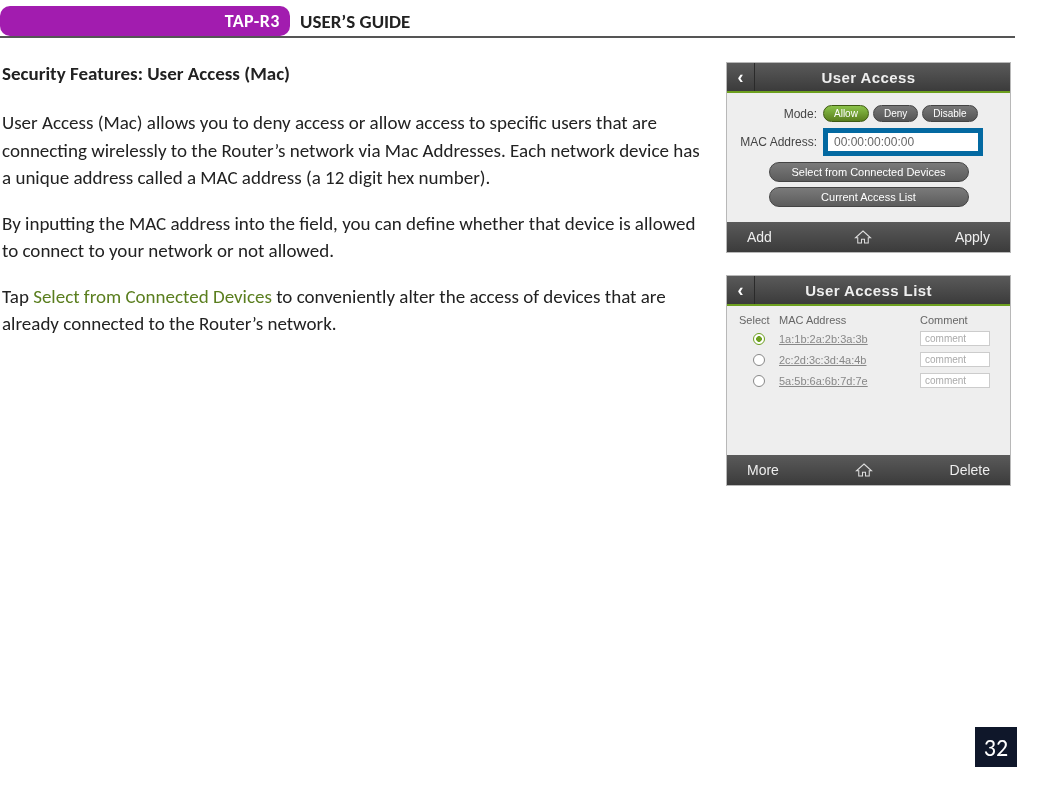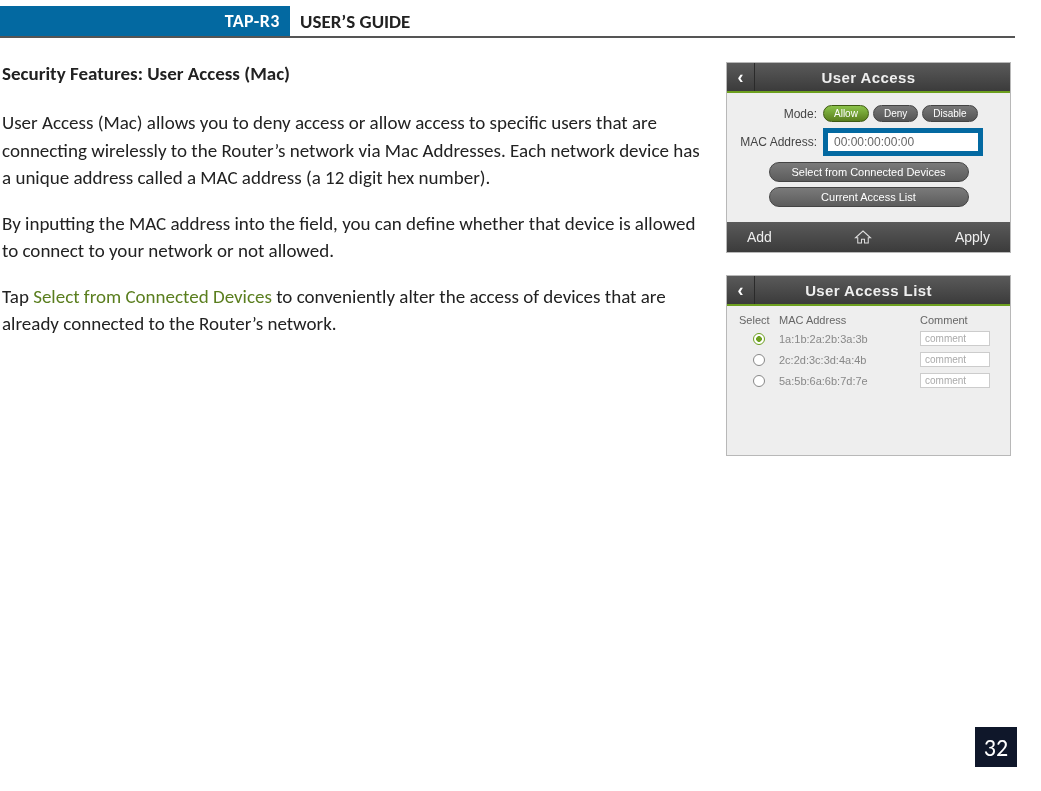--- a/index.html
+++ b/index.html
@@ -7,30 +7,31 @@
     margin: 0;
     font-family: Calibri, "Segoe UI", Arial, sans-serif;
     background: #fff;
     width: 1041px;
     height: 791px;
     position: relative;
     color: #222;
   }
   .header-row { display: flex; align-items: stretch; height: 30px; margin-top: 6px; }
   .header-green {
-    background: #0369a1;
+    background: #a21caf;
     color: #fff;
     font-weight: 700;
     font-size: 18px;
     display: flex;
     align-items: center;
     justify-content: flex-end;
     padding: 0 10px 0 10px;
     width: 290px;
     letter-spacing: 0.5px;
+    border-radius: 10px;
   }
   .header-title {
     font-weight: 700;
     font-size: 19px;
     display: flex;
     align-items: center;
     padding-left: 10px;
     flex: 1;
   }
   .header-line {
@@ -135,21 +136,21 @@
   .list-header .c2 { flex: 1; }
   .list-header .c3 { width: 78px; }
   .list-row {
     display: flex;
     font-size: 11px;
     color: #888;
     align-items: center;
     padding: 3px 6px;
   }
   .list-row .c1 { width: 40px; display: flex; justify-content: center; }
-  .list-row .c2 { flex: 1; }
+  .list-row .c2 { flex: 1; text-decoration: underline; }
   .list-row .c3 { width: 78px; }
   .radio {
     width: 12px; height: 12px; border: 1px solid #888; border-radius: 50%;
     display: inline-block; background: #fff;
   }
   .radio.sel { background: radial-gradient(circle,#6da01f 40%, #fff 42%); border-color:#6da01f; }
   .cbox {
     border: 1px solid #ccc; background: #fff; font-size: 10px; padding: 1px 4px; color:#aaa; width:70px;
   }
   .list-gap { height: 60px; }
@@ -253,18 +254,27 @@
           <div class="c1">
               <span class="radio"></span>
             </div>
           <div class="c2">5a:5b:6a:6b:7d:7e</div>
           <div class="c3">
               <div class="cbox">comment</div>
             </div>
         </div>
         <div class="list-gap"></div>
       </div>
+      <div class="fig-foot">
+        <span>More</span>
+        <span class="home-icon">
+          <svg viewBox="0 0 24 20">
+              <path d="M12 2 L22 11 H19 V18 H14 V13 H10 V18 H5 V11 H2 Z" fill="none" stroke="#ddd" stroke-width="1.4"></path>
+            </svg>
+        </span>
+        <span>Delete</span>
+      </div>
     </div>
 
   </div>
 </div>
 
 <div class="page-num">32</div>
 
 </body></html>

